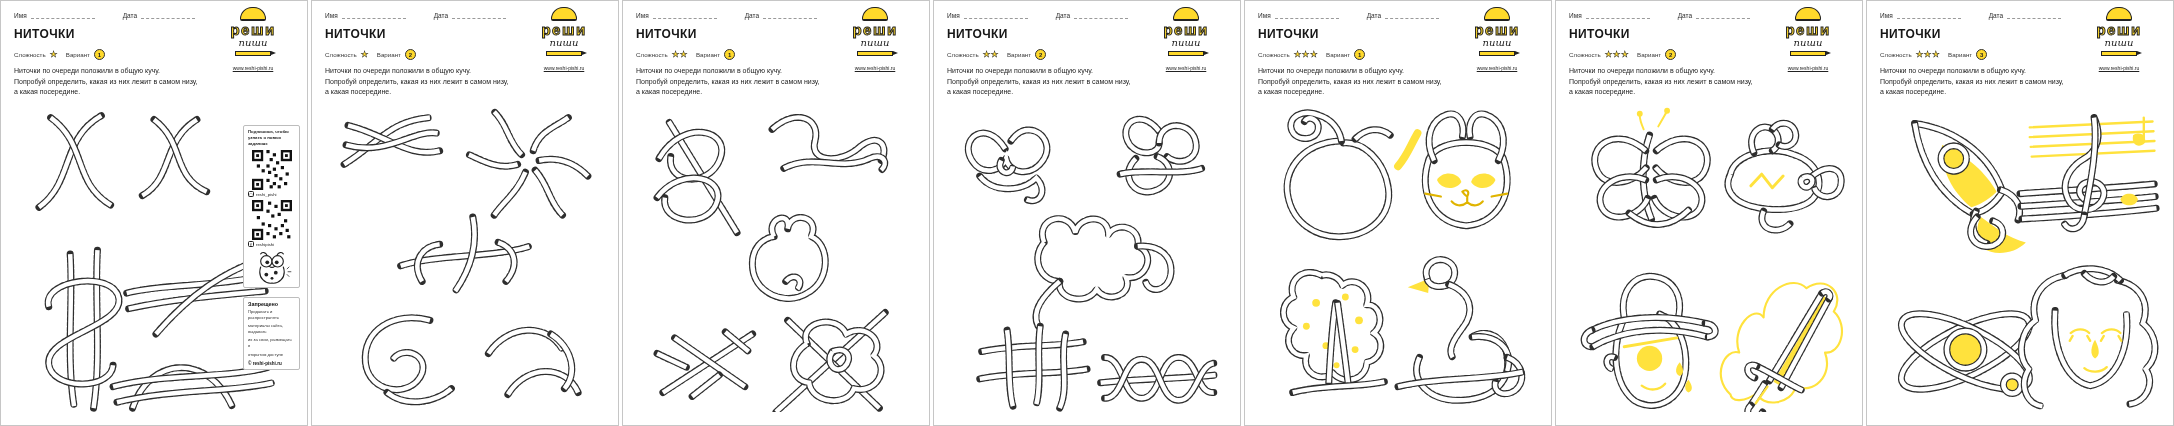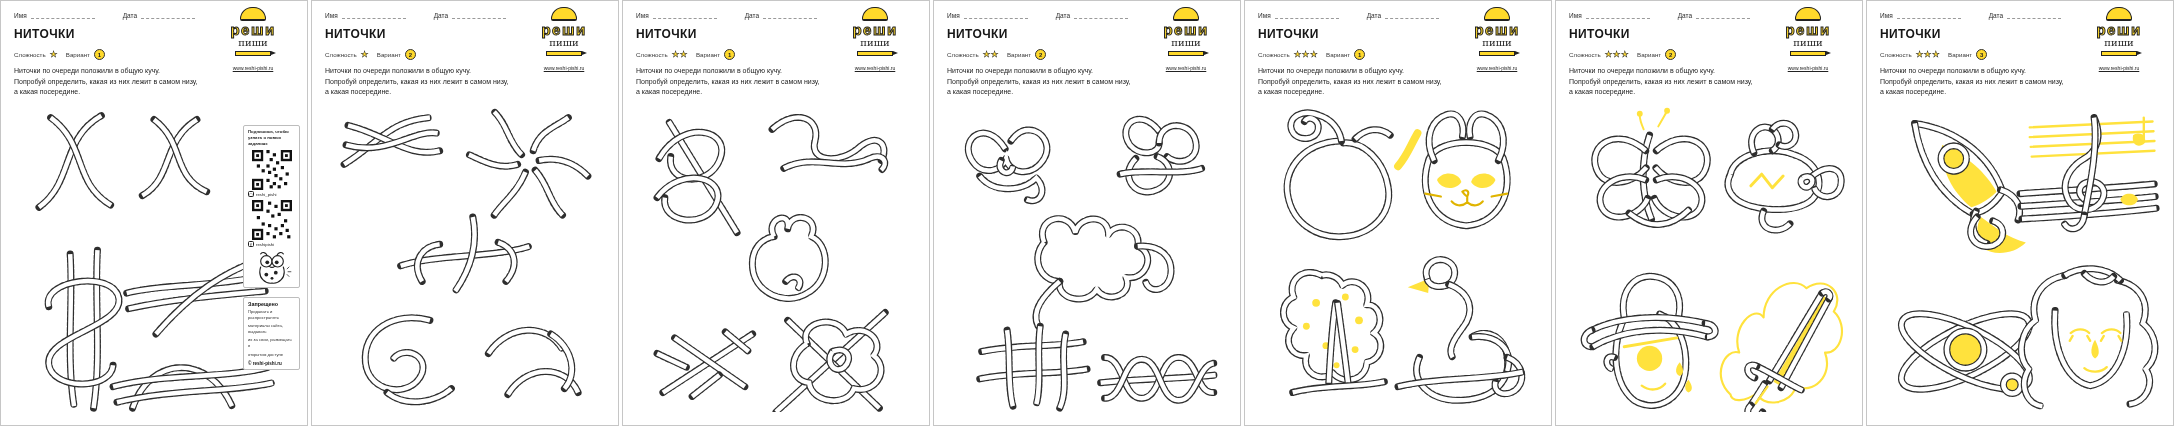--- a/index.html
+++ b/index.html
@@ -12,21 +12,21 @@
   .dlbl{margin-left:24px;}
   .title{font-size:12px;font-weight:bold;letter-spacing:.4px;color:#161616;margin-top:8px;}
   .meta{display:flex;align-items:center;gap:4px;font-size:6.2px;color:#3a3a3a;margin-top:3px;}
   .stars{font-family:"DejaVu Sans",sans-serif;color:#ffd92b;font-size:8.5px;letter-spacing:.5px;-webkit-text-stroke:.5px #3a3a3a;line-height:1;}
   .vlbl{margin-left:4px;}
   .vbadge{width:9px;height:9px;border-radius:50%;background:#ffd92b;border:1px solid #333;display:flex;align-items:center;justify-content:center;font-size:6px;font-weight:bold;color:#222;}
   .instr{font-size:7px;line-height:1.5;color:#1d1d1d;margin-top:6px;}
   .logo{position:absolute;top:6px;right:17px;width:74px;text-align:center;}
   .cap{width:24px;height:11px;background:#ffd92b;border:1.5px solid #222;border-bottom-width:2px;border-radius:12px 12px 2px 2px;margin:0 auto 1px;}
   .lw1{font-size:15px;font-weight:800;color:#ffd92b;-webkit-text-stroke:1px #222;letter-spacing:1.5px;line-height:1;}
-  .lw2{font-family:"DejaVu Serif",serif;font-size:10px;color:#222;line-height:1;margin-top:1px;}
+  .lw2{font-family:"DejaVu Serif",serif;font-style:italic;font-size:10px;color:#222;line-height:1;margin-top:1px;}
   .pencil{width:34px;height:3px;background:#ffd92b;border:1px solid #222;margin:3px auto 0;position:relative;}
   .pencil:after{content:"";position:absolute;right:-6px;top:-1px;border-left:5px solid #222;border-top:2.5px solid transparent;border-bottom:2.5px solid transparent;}
   .url{font-size:5px;color:#222;text-decoration:underline;margin-top:3px;display:inline-block;}
   .fig{display:block;width:100%;height:310px;margin-top:4px;}
   svg .tube{fill:none;stroke:#2e2e2e;stroke-width:7.2;stroke-linecap:round;stroke-linejoin:round;stroke-dasharray:3 2.4;}
   svg .core{fill:none;stroke:#fff;stroke-width:4.6;stroke-dasharray:none;}
   svg .yfill{fill:#ffe23d;stroke:none;}
   svg .yline{fill:none;stroke:#ffe23d;stroke-width:2.6;stroke-linecap:round;stroke-linejoin:round;}
   svg .oline{fill:none;stroke:#e0b400;stroke-width:2.2;stroke-linecap:round;stroke-linejoin:round;}
   .sidebox{position:absolute;right:7px;top:124px;width:57px;border:1px solid #bdbdbd;border-radius:2px;background:#fff;padding:3px 4px;box-sizing:border-box;}

